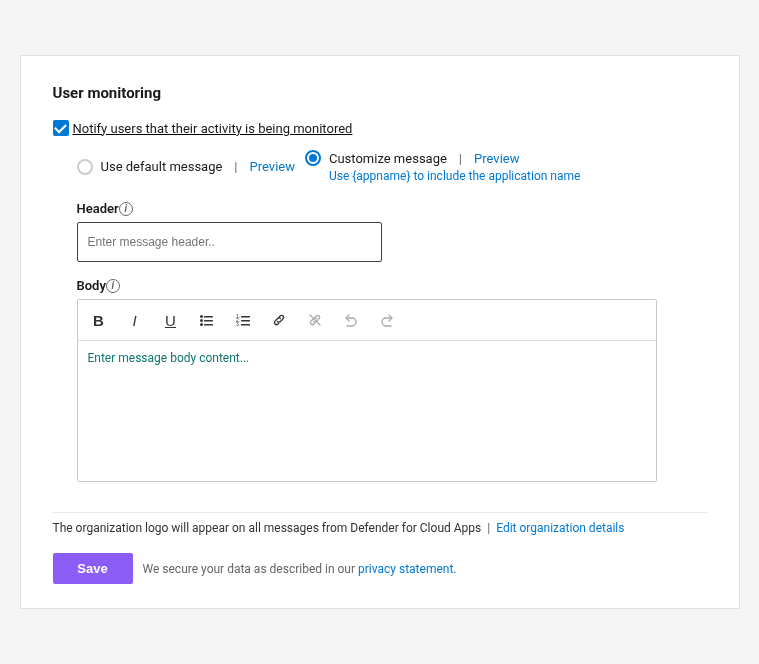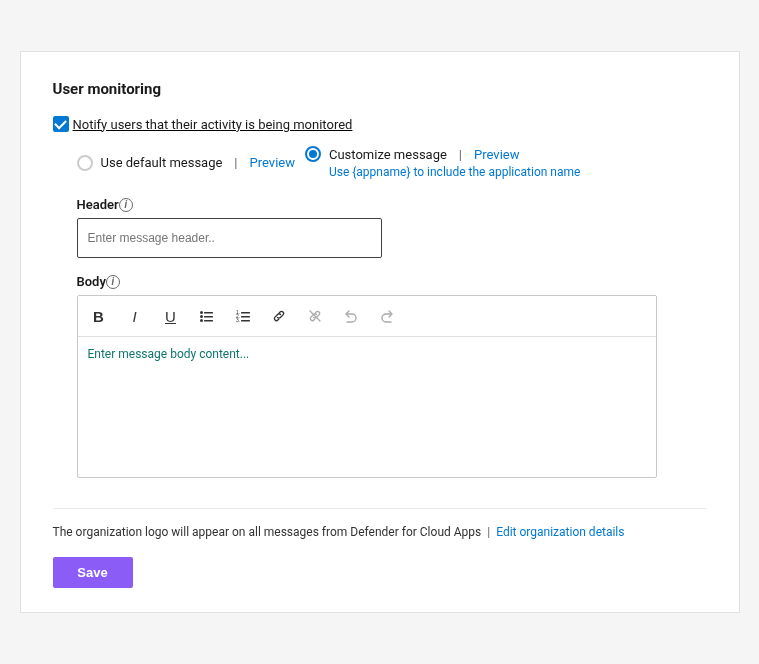--- a/index.html
+++ b/index.html
@@ -175,21 +175,21 @@
     .toolbar-btn.italic { font-style: italic; font-size: 15px; }
     .toolbar-btn.underline { text-decoration: underline; font-size: 15px; }
     .editor-body {
       min-height: 140px;
       padding: 10px;
       font-size: 12px;
       color: #999;
     }
     .footer-bar {
       margin-top: 30px;
-      padding-top: 16px;
+      padding-top: 8px;
       border-top: 1px solid #e8e8e8;
       display: flex;
       align-items: center;
       gap: 0;
     }
     .footer-text {
       font-size: 12px;
       color: #333;
     }
     .footer-link {
@@ -337,15 +337,19 @@
   </div>
 
   <div class="footer-bar">
     <span class="footer-text">The organization logo will appear on all messages from Defender for Cloud Apps</span>
     <span class="pipe">|</span>
     <a href="#" class="footer-link">Edit organization details</a>
   </div>
 
   <div class="actions-row">
     <button class="save-btn">Save</button>
+    <span class="privacy-text">
+      <span>We secure your data as described in our</span>
+      <a href="#" class="privacy-link">privacy statement.</a>
+    </span>
   </div>
 
 </div>
 
 </body></html>

